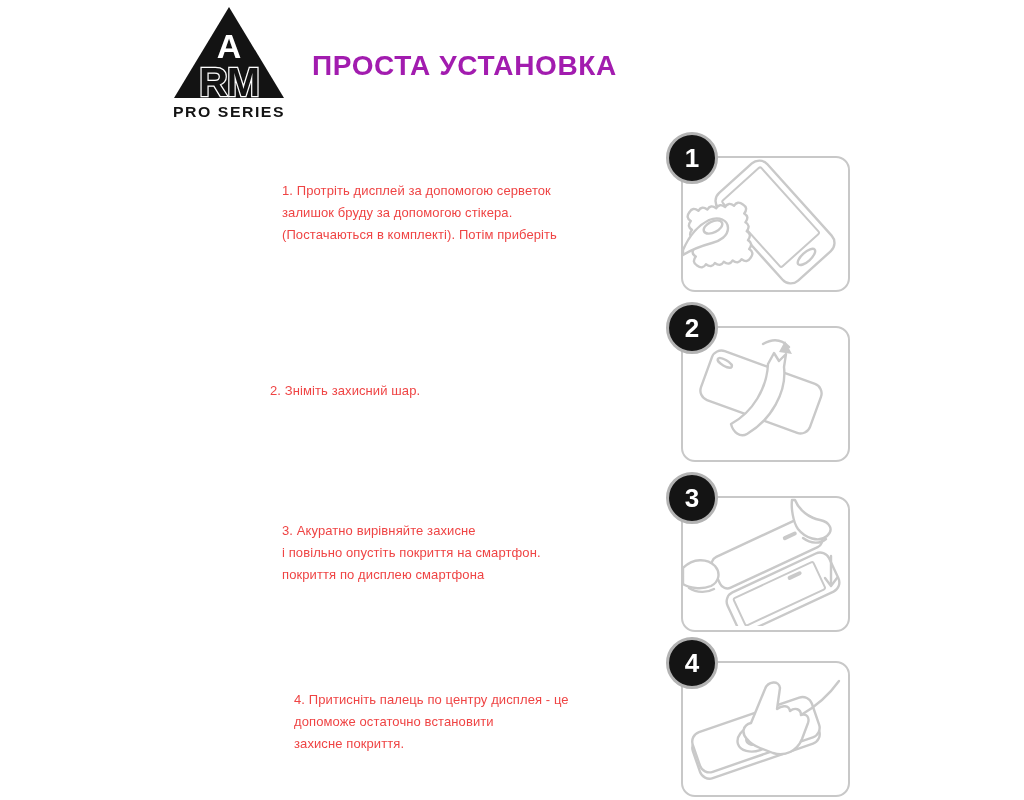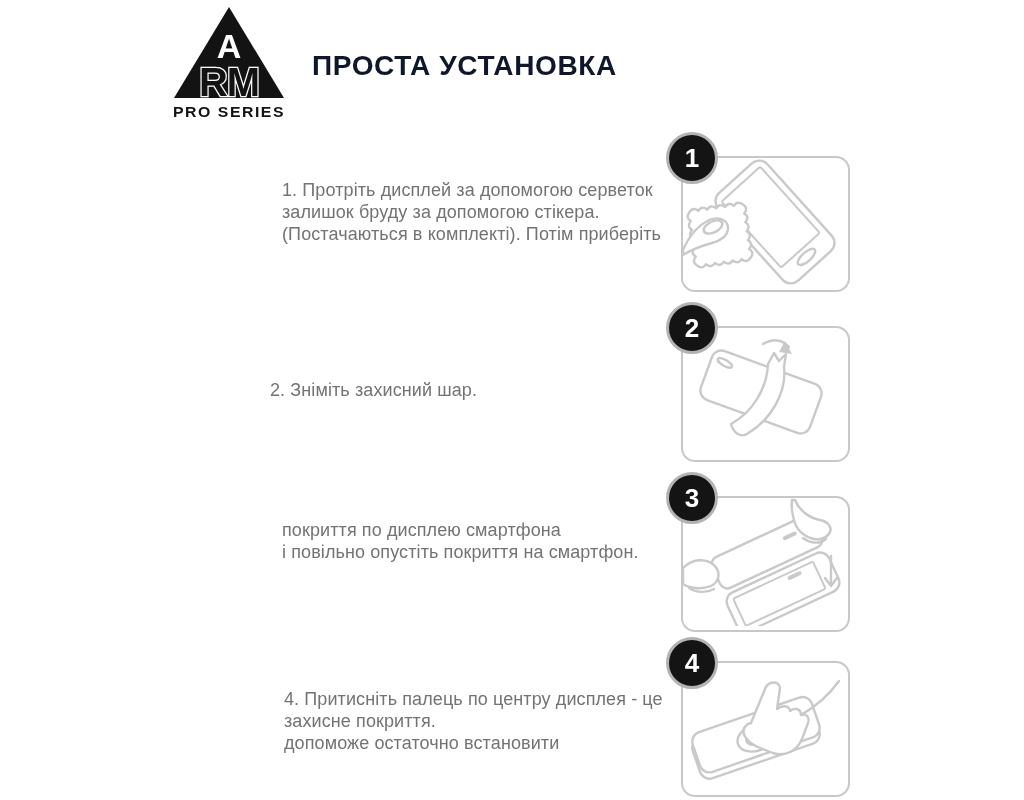--- a/index.html
+++ b/index.html
@@ -5,30 +5,30 @@
   html,body{margin:0;padding:0;}
   body{width:1024px;height:800px;background:#ffffff;position:relative;overflow:hidden;
        font-family:"Liberation Sans", sans-serif;}
   .page{position:absolute;inset:0;background:#fff;}
 
   
   .logo{position:absolute;left:170px;top:6px;width:118px;height:114px;}
 
   
   .title{position:absolute;left:312px;top:50px;font-size:28px;font-weight:800;
-         letter-spacing:.6px;color:#0f172a;white-space:nowrap;}
+         letter-spacing:.6px;color:#a21caf;white-space:nowrap;}
 
   
-  .step-text{position:absolute;font-size:18px;line-height:21.8px;color:#737373;
+  .step-text{position:absolute;font-size:13px;line-height:21.8px;color:#ef4444;
              letter-spacing:.1px;}
   .step-text .ln{white-space:nowrap;}
   #t1{left:282px;top:180px;}
   #t2{left:270px;top:380px;}
   #t3{left:282px;top:520px;}
-  #t4{left:284px;top:689px;}
+  #t4{left:294px;top:689px;}
 
   
   .illus{position:absolute;width:165px;height:132px;border:2px solid #c8c8c8;
          border-radius:14px;background:#fff;}
   #b1{left:681px;top:156px;}
   #b2{left:681px;top:326px;}
   #b3{left:681px;top:496px;}
   #b4{left:681px;top:661px;}
   .illus svg{position:absolute;left:0;top:0;}
 
@@ -54,28 +54,29 @@
     <div class="ln">1. Протріть дисплей за допомогою серветок</div>
     <div class="ln">залишок бруду за допомогою стікера.</div>
     <div class="ln">(Постачаються в комплекті). Потім приберіть</div>
   </div>
 
   <div class="step-text" id="t2">
     <div class="ln">2. Зніміть захисний шар.</div>
   </div>
 
   <div class="step-text" id="t3">
+    <div class="ln">3. Акуратно вирівняйте захисне</div>
+    <div class="ln">і повільно опустіть покриття на смартфон.</div>
     <div class="ln">покриття по дисплею смартфона</div>
-    <div class="ln">і повільно опустіть покриття на смартфон.</div>
   </div>
 
   <div class="step-text" id="t4">
     <div class="ln">4. Притисніть палець по центру дисплея - це</div>
+    <div class="ln">допоможе остаточно встановити</div>
     <div class="ln">захисне покриття.</div>
-    <div class="ln">допоможе остаточно встановити</div>
   </div>
 
   <div class="illus" id="b1">
     <div class="badge">1</div>
     <svg width="161" height="128" viewBox="0 0 161 128">
       <g fill="#ffffff" stroke="#c9c9c9" stroke-width="2.4" stroke-linecap="round" stroke-linejoin="round">
         <g transform="translate(92,64) rotate(-42)">
           <rect x="-33" y="-59" width="66" height="118" rx="11"></rect>
           <rect x="-26" y="-51" width="52" height="89" rx="2" stroke-width="2"></rect>
           <ellipse cx="0" cy="47" rx="11" ry="4.5"></ellipse>

